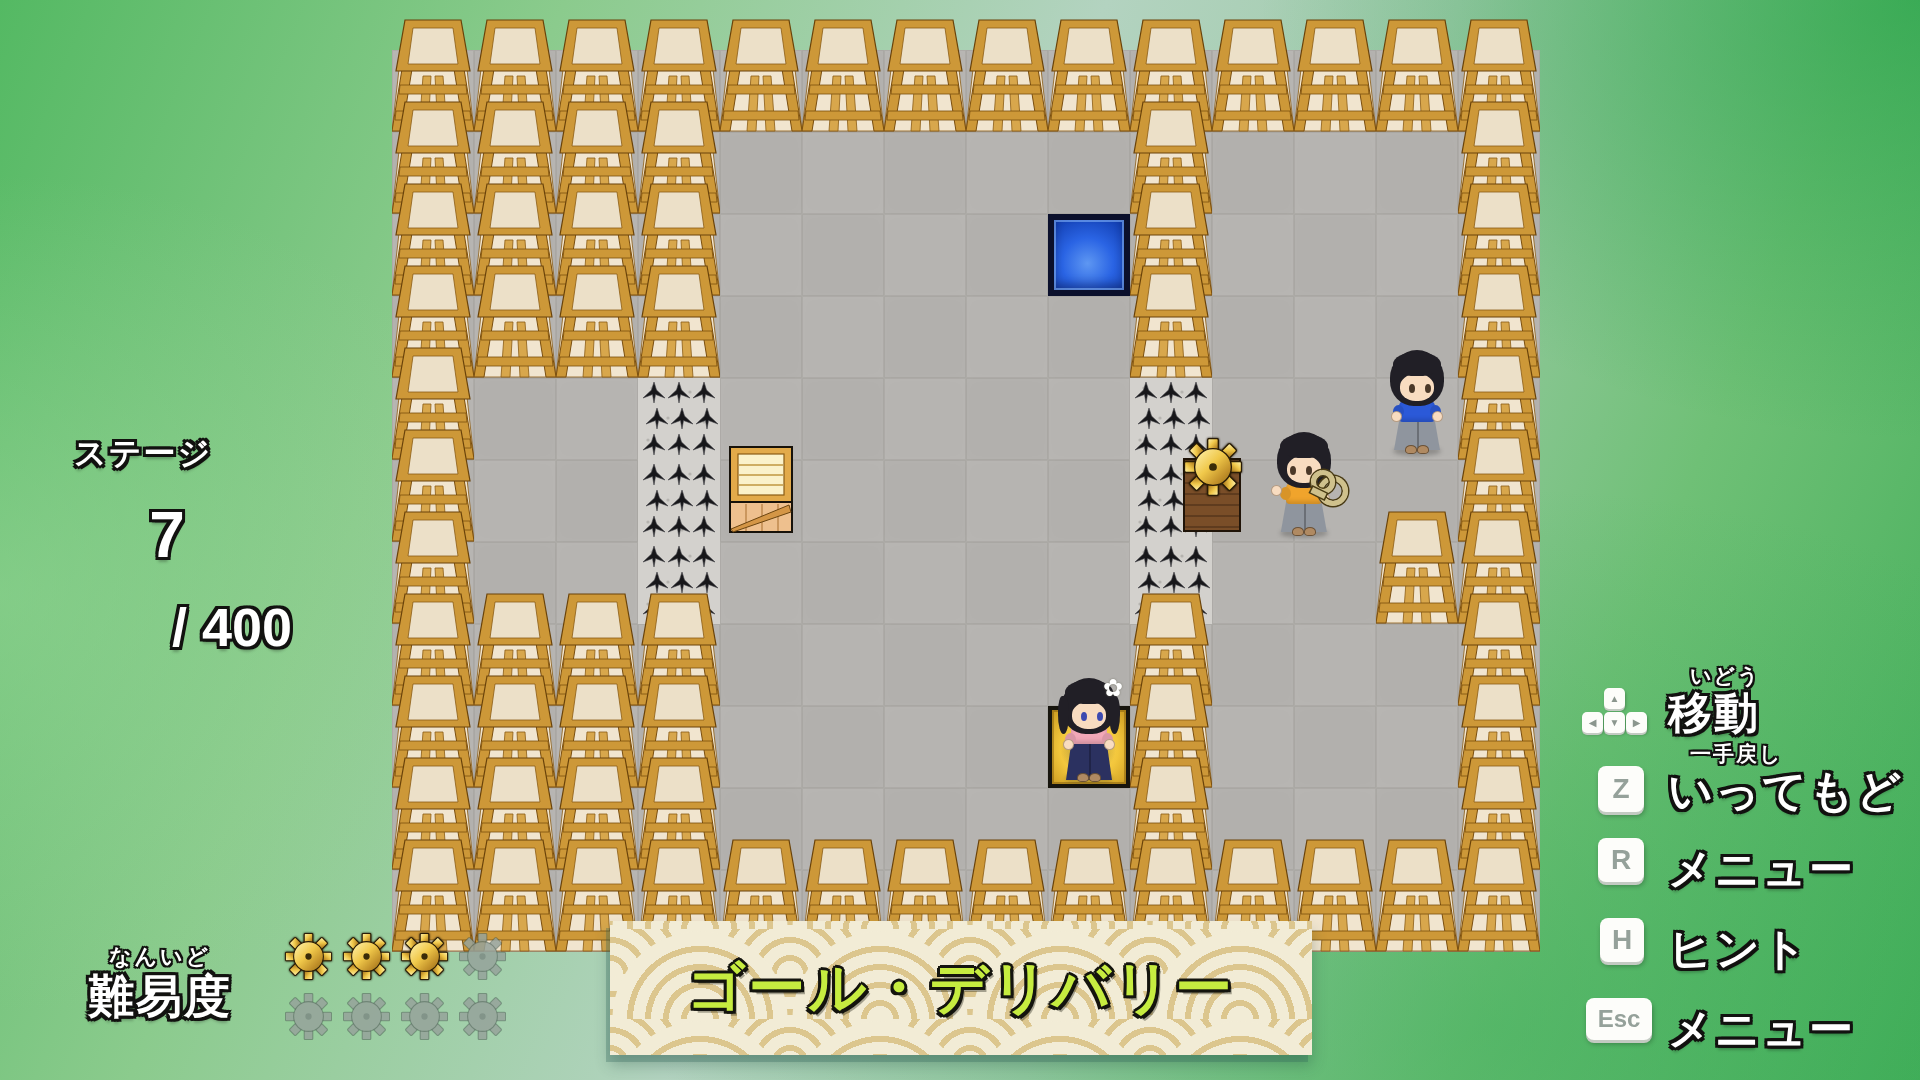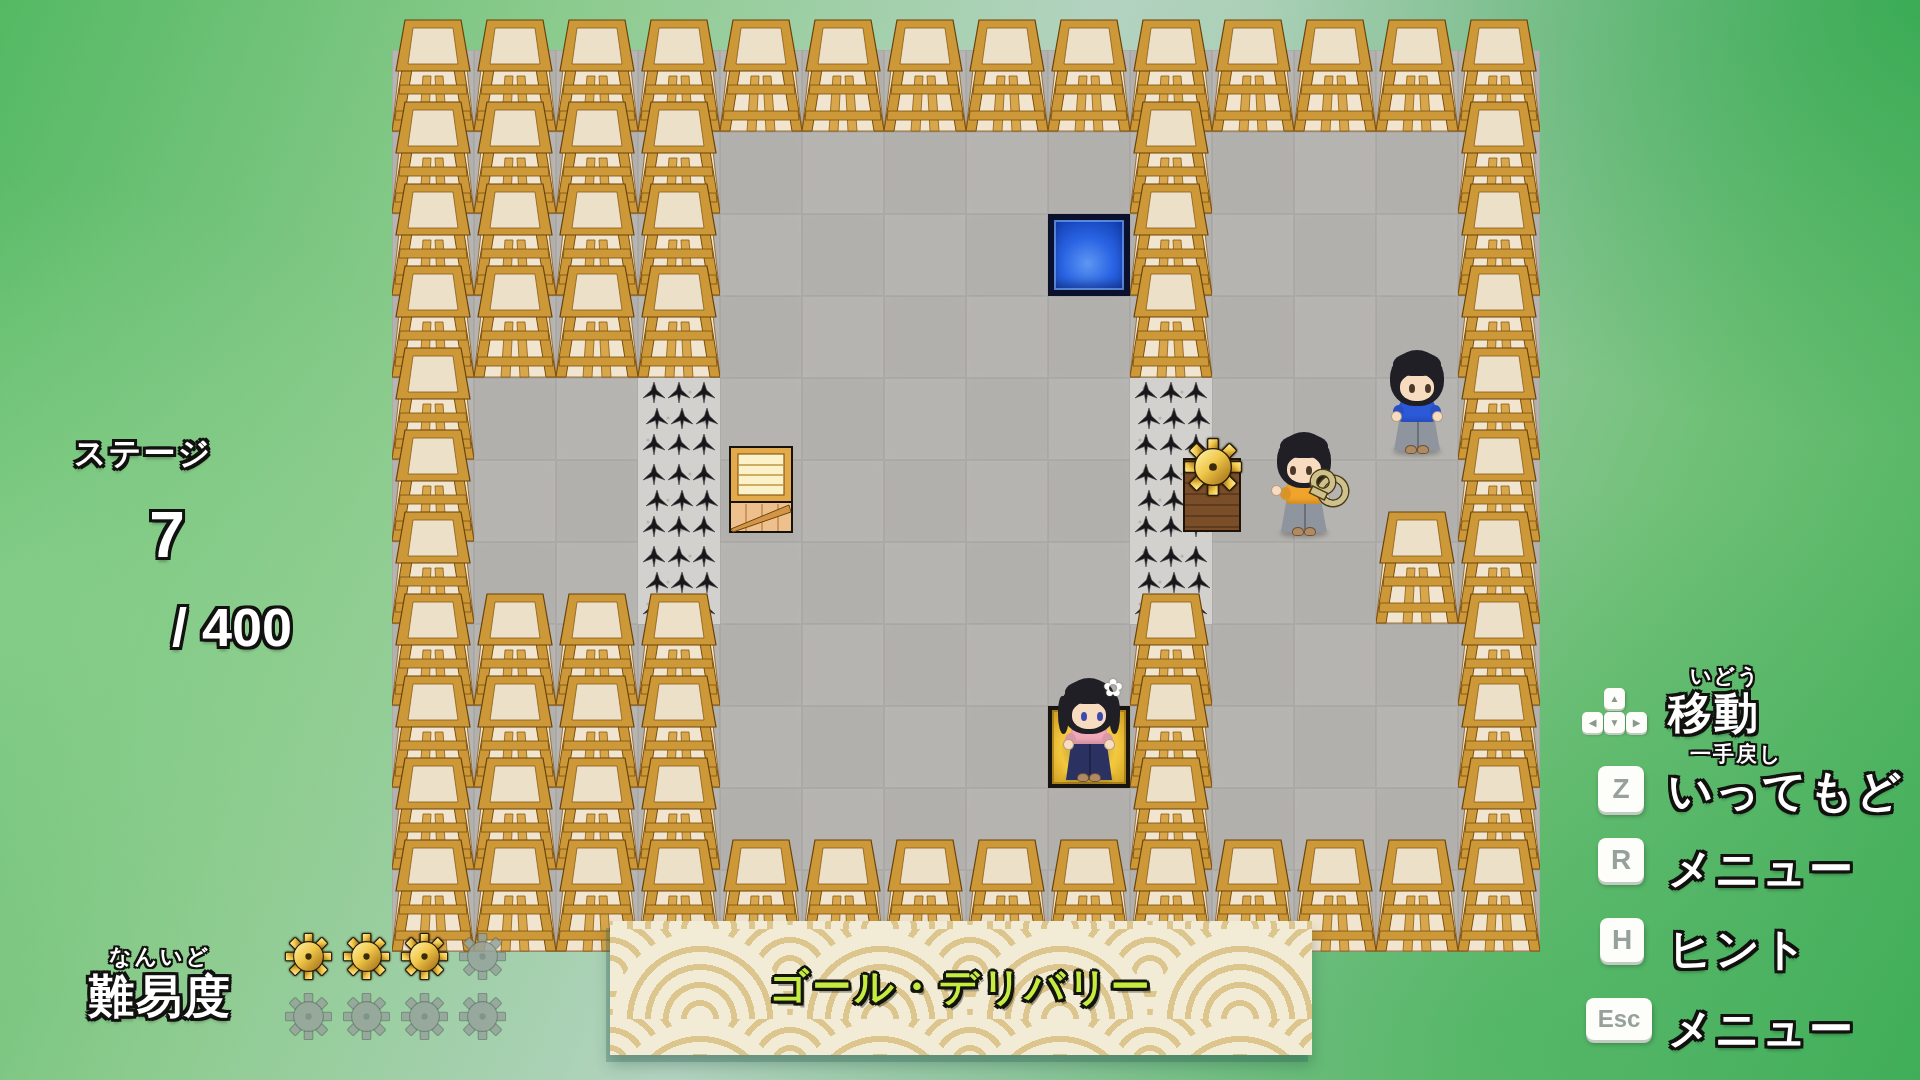--- a/index.html
+++ b/index.html
@@ -37,21 +37,21 @@
     left:610px;top:921px;width:702px;height:134px;z-index:120;
     --sg:#f2ecd6 0 13px,#dcc68e 13px 19px,#f2ecd6 19px 31px,#dcc68e 31px 37px,#f2ecd6 37px 49px,#dcc68e 49px 55px,#f2ecd6 55px 67px,#dcc68e 67px 73px,#f2ecd6 73px 87px,rgba(242,236,214,0) 88px;
     background-color:#f2ecd6;
     background-image:
       radial-gradient(90px 90px at 50% 100%, var(--sg)),
       radial-gradient(90px 90px at 50% 100%, var(--sg));
     background-size:180px 90px,180px 90px;
     background-position:0 8px,90px 53px;
     box-shadow:-4px 7px 0 rgba(45,100,90,.30),0 10px 14px rgba(30,70,60,.30);
   }
-  #banner-title{width:100%;text-align:center;line-height:132px;font-size:39px;letter-spacing:3px;color:#c6ec40;
+  #banner-title{width:100%;text-align:center;line-height:132px;font-size:57px;letter-spacing:3px;color:#c6ec40;
     text-shadow:-3px 0 #14140e,3px 0 #14140e,0 -3px #14140e,0 3px #14140e,
       -2px -2px #14140e,2px -2px #14140e,-2px 2px #14140e,2px 2px #14140e,
       -3px 3px #14140e,3px 3px #14140e,4px 5px 0 rgba(20,20,10,.35);}
   
   .keycap{background:#fdfdfa;border-radius:8px;color:#95a19a;display:flex;align-items:center;justify-content:center;
     box-shadow:0 3px 0 #c3cac2,1px 4px 5px rgba(0,0,0,.28);z-index:110;}
   .keycap-sm{background:#fdfdfa;border-radius:5px;color:#8b968e;display:flex;align-items:center;justify-content:center;
     box-shadow:0 2px 0 #c3cac2,1px 2px 3px rgba(0,0,0,.25);position:absolute;width:21px;height:21px;font-size:10px;}
   .ctl-label{font-size:44px;letter-spacing:2px;z-index:110;}
   .ctl-furi{font-size:21px;letter-spacing:2px;z-index:110;}

